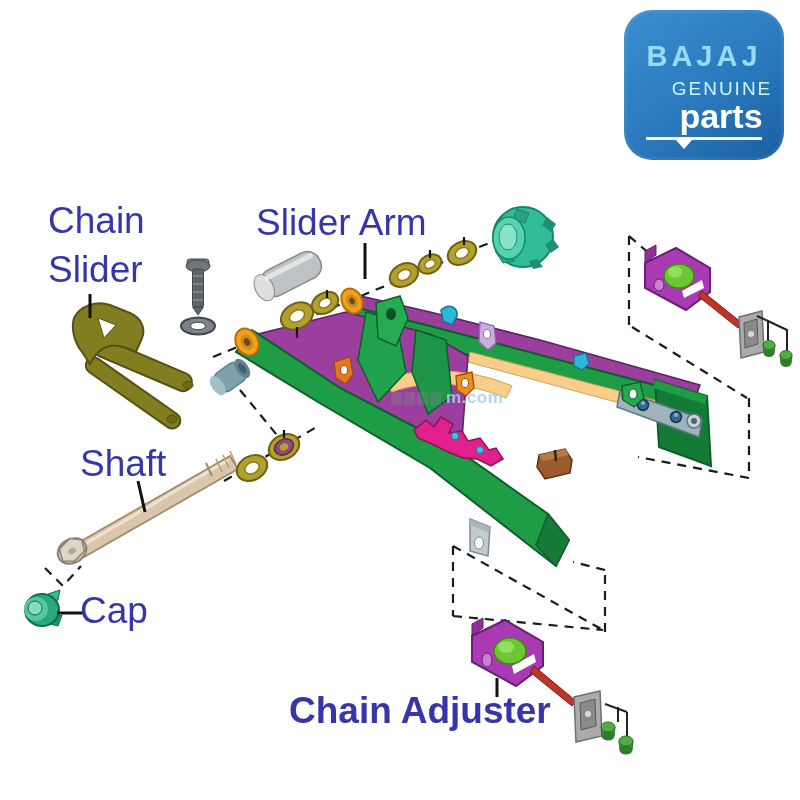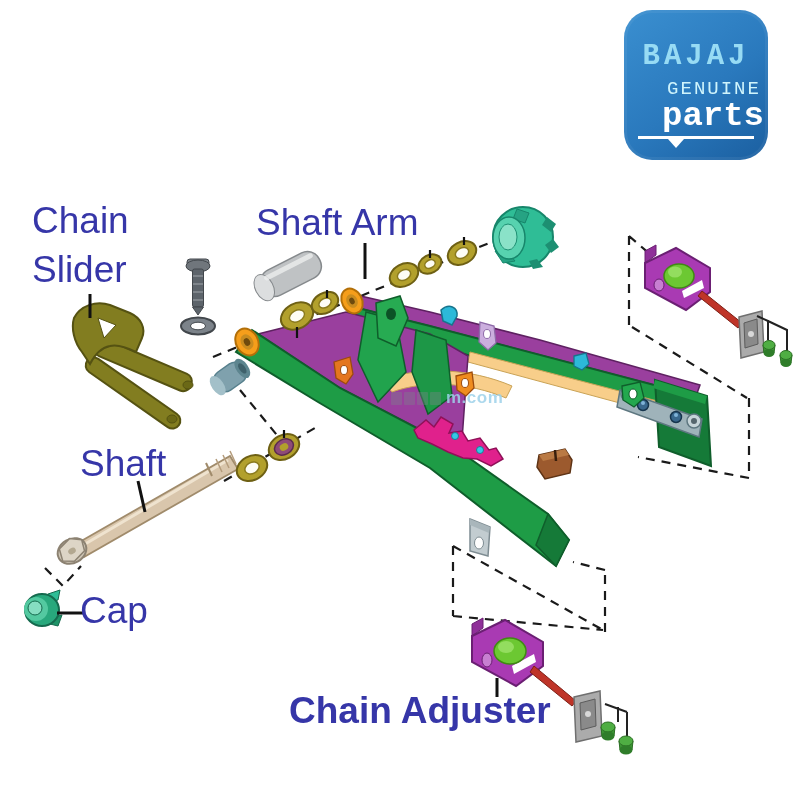--- a/index.html
+++ b/index.html
@@ -12,23 +12,23 @@
               line-height:1.05;white-space:nowrap;}
 
   
   .watermark{position:absolute;left:352px;top:388px;display:flex;align-items:center;opacity:.85;padding-left:39px;}
   .watermark .blk{width:11px;height:13px;background:#7d8489;opacity:.45;margin-right:2px;
                   filter:blur(.6px);border-radius:1px;}
   .watermark .wm-text{color:var(--watermark-blue,#9ED2EA);font-weight:bold;font-size:17px;
                       letter-spacing:.5px;margin-left:3px;}
 
   
-  .logo{position:absolute;left:624px;top:10px;width:144px;height:150px;border-radius:28px;
+  .logo{position:absolute;left:624px;top:10px;width:160px;height:150px;border-radius:28px;
         background:linear-gradient(145deg,#3a8fd0 0%,var(--logo-bg,#2A79BD) 55%,#1b5fa0 100%);
-        text-align:center;box-shadow:inset 0 0 0 3px rgba(255,255,255,.06);font-family:Liberation Mono, monospace;}
+        text-align:center;box-shadow:inset 0 0 0 3px rgba(255,255,255,.06);}
   .logo .brand{margin-top:30px;font-weight:bold;font-size:29px;letter-spacing:4px;
                color:var(--logo-brand,#97DBF4);}
   .logo .genuine{margin-top:5px;font-size:19px;letter-spacing:2px;color:var(--logo-genuine,#CFF4FC);padding-left:36px;}
   .logo .parts{margin-top:-3px;font-weight:bold;font-size:34px;color:var(--logo-parts,#FFFFFF);padding-left:34px;}
   .logo .rule{position:relative;width:116px;height:3px;background:#fff;margin:1px auto 0;}
   .logo .rule .arrow{position:absolute;left:30px;top:3px;width:0;height:0;
                      border-left:8px solid transparent;border-right:8px solid transparent;
                      border-top:9px solid #fff;}
 </style>
 </head>
@@ -278,25 +278,25 @@
 
   <g stroke="#111" stroke-width="3" fill="none">
     <path d="M90,294 L90,318"></path>
     <path d="M365,243 L365,279"></path>
     <path d="M138,481 L145,512"></path>
     <path d="M57,613 L83,613"></path>
     <path d="M497,678 L497,697"></path>
   </g>
 </svg>
 
-  <div class="part-label" style="left:32px;top:202px;">
+  <div class="part-label" style="left:48px;top:202px;">
     <div>Chain</div>
     <div style="margin-top:10px;">Slider</div>
   </div>
-  <div class="part-label" style="left:256px;top:204px;">Shaft Arm</div>
+  <div class="part-label" style="left:256px;top:204px;">Slider Arm</div>
   <div class="part-label" style="left:80px;top:445px;">Shaft</div>
   <div class="part-label" style="left:80px;top:592px;">Cap</div>
   <div class="part-label" style="left:289px;top:692px;font-weight:bold;">Chain Adjuster</div>
 
   <div class="watermark">
     <span class="blk"></span>
     <span class="blk"></span>
     <span class="blk"></span>
     <span class="blk"></span>
     <span class="wm-text">m.com</span>

